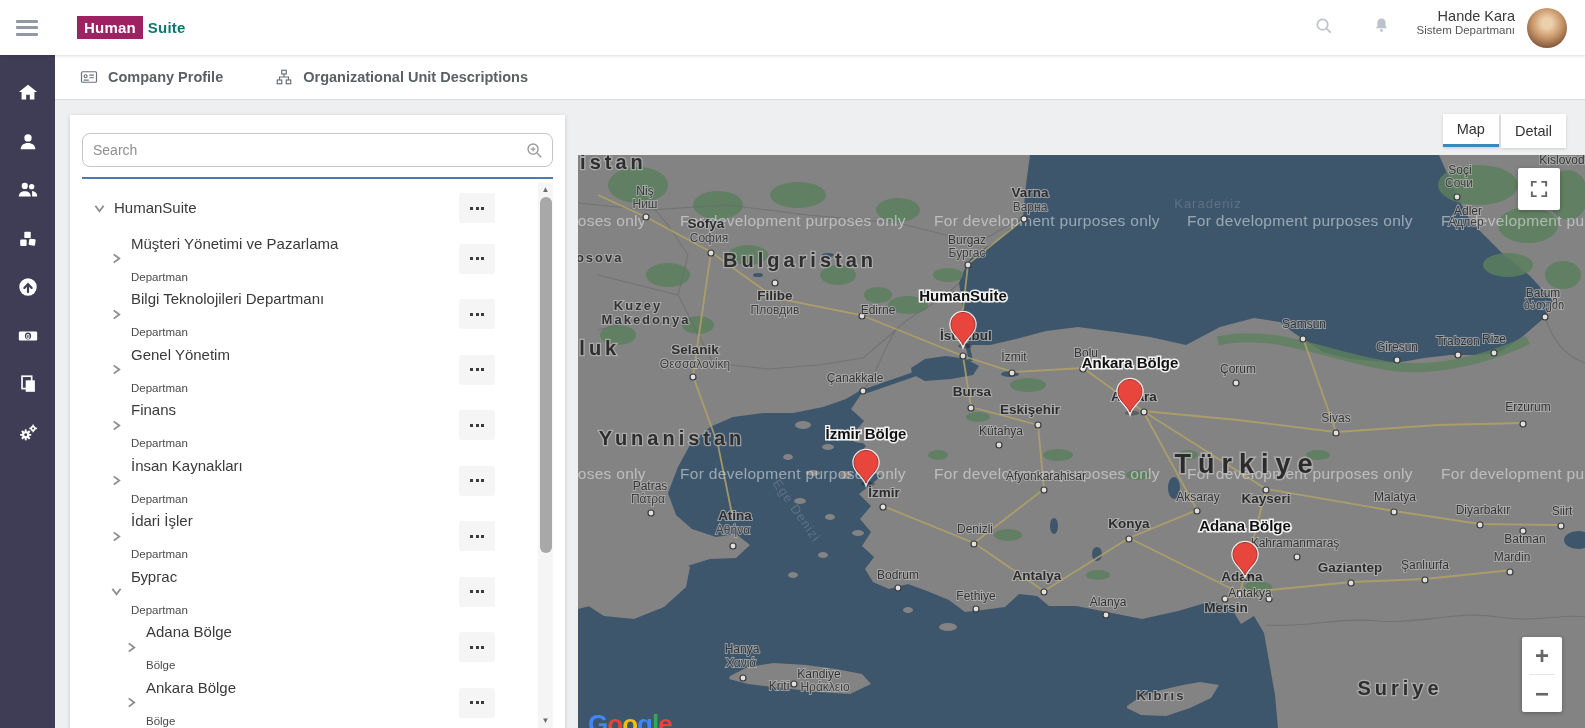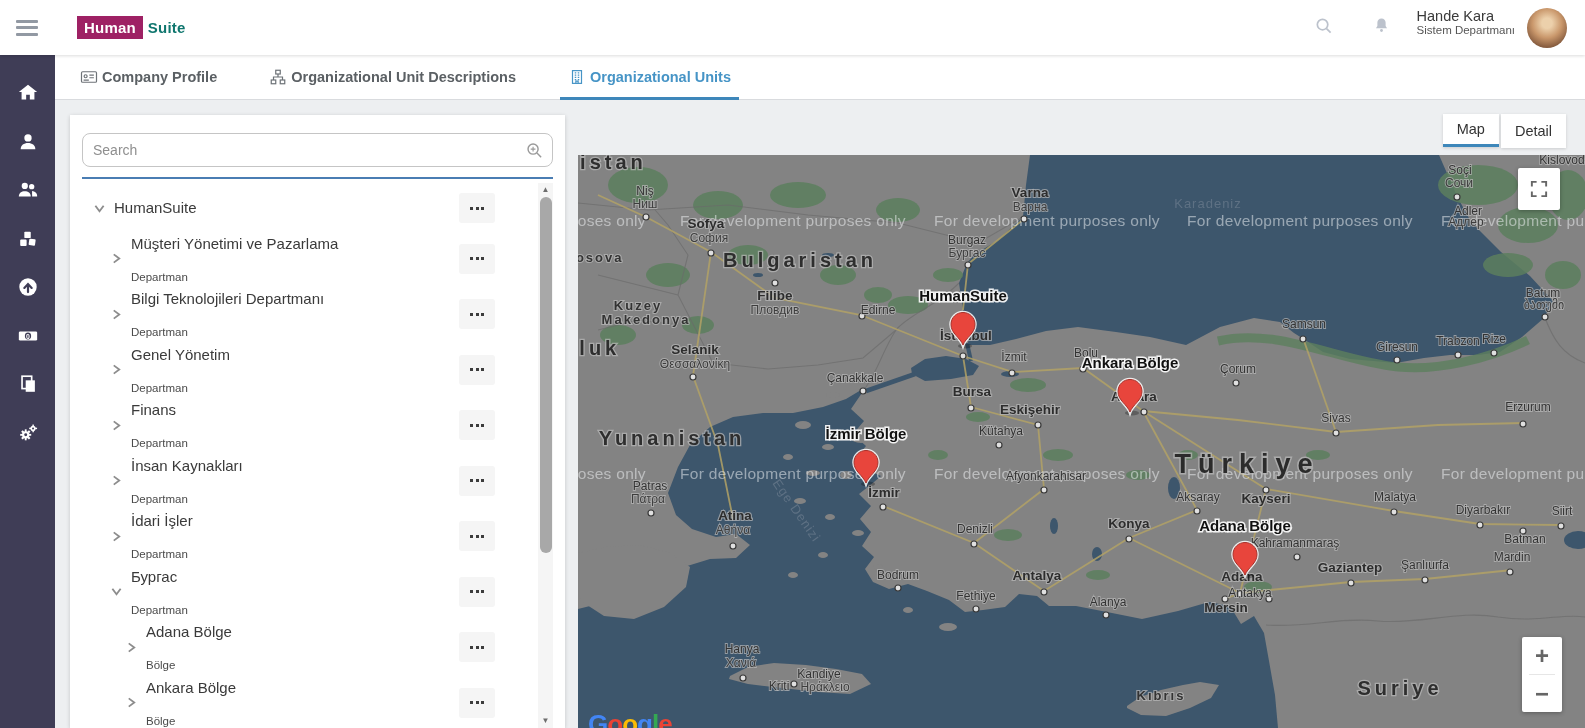--- a/index.html
+++ b/index.html
@@ -9,36 +9,36 @@
   
   .topbar{position:absolute;left:0;top:0;width:100%;height:55px;background:#fff;z-index:30;
     box-shadow:0 1px 3px rgba(0,0,0,.14);display:flex;align-items:center}
   .hamburger{width:22px;margin-left:16px;cursor:pointer}
   .hamburger i{display:block;height:3px;background:#9299a3;margin:3.5px 0;border-radius:1px}
   .logo{margin-left:39px;display:flex;align-items:center;font-weight:700;font-size:15px;letter-spacing:.2px}
   .logo-box{background:#9e2164;color:#fff;padding:3px 7px}
   .logo-suite{color:#0f766e;margin-left:5px}
   .top-right{margin-left:auto;display:flex;align-items:center}
   .icon-btn{width:58px;text-align:center;cursor:pointer}
-  .user{text-align:left;margin:0 12px 11px 6px}
+  .user{text-align:right;margin:0 12px 11px 6px}
   .uname{font-size:14.5px;color:#3a3a3a}
   .urole{font-size:11.5px;color:#555}
   .avatar{width:40px;height:40px;border-radius:50%;margin-right:18px;flex:none;cursor:pointer;
     background:radial-gradient(circle at 50% 38%,#eccfa9 18%,#c99succeeded 0,#c9976b 45%,#8a5f41 72%,#5f4130 100%);}
 
   
   .sidebar{position:absolute;left:0;top:55px;width:55px;bottom:0;background:#3f3d56;z-index:25;
     display:flex;flex-direction:column;align-items:center;padding-top:27px;gap:26.5px}
   .side-icon{width:22px;height:22px;cursor:pointer;flex:none}
   .side-icon svg{width:22px;height:22px;fill:#fff}
 
   
   .tabbar{position:absolute;left:55px;top:55px;right:0;height:45px;background:#fff;
     border-bottom:1px solid #d9dbde;display:flex;align-items:stretch;padding-left:25px;gap:52px;z-index:5}
-  .tab{display:flex;align-items:center;gap:4px;position:relative;font-size:14.5px;font-weight:700;
+  .tab{display:flex;align-items:center;gap:10px;position:relative;font-size:14.5px;font-weight:700;
     color:#5b6064;cursor:pointer}
   .tab svg{stroke:#6d7277;fill:none;stroke-width:1.6}
   .tab.active{color:#4694c6}
   .tab.active svg{stroke:#4694c6}
   .tab.active::after{content:'';position:absolute;left:-8px;right:-8px;bottom:-1px;height:3px;background:#3e87ba}
 
   
   .content{position:absolute;left:55px;top:100px;right:0;bottom:0;background:#edeff1}
 
   
@@ -218,27 +218,20 @@
     <span>Company Profile</span>
   </div>
   <div class="tab">
     <svg width="18" height="18" viewBox="0 0 24 24">
       <rect x="9" y="3" width="6" height="5"></rect>
         <rect x="3" y="16" width="6" height="5"></rect>
         <rect x="15" y="16" width="6" height="5"></rect>
       <path d="M12 8v4M6 16v-4h12v4"></path>
     </svg>
     <span>Organizational Unit Descriptions</span>
-  </div>
-  <div class="tab active">
-    <svg width="18" height="18" viewBox="0 0 24 24">
-      <rect x="6" y="3.5" width="12" height="17"></rect>
-      <path d="M9 6.5h2M13 6.5h2M9 9.5h2M13 9.5h2M9 12.5h2M13 12.5h2M9 15.5h2M13 15.5h2M10.5 20.5v-3h3v3"></path>
-    </svg>
-    <span>Organizational Units</span>
   </div>
 </div>
 
 <div class="content">
 
   <div class="panel">
     <div class="searchbox">
       <input placeholder="Search" style="">
       <div class="search-zoom">
         <svg width="19" height="19" viewBox="0 0 20 20" fill="none" stroke="#9a9a9a" stroke-width="1.5">

